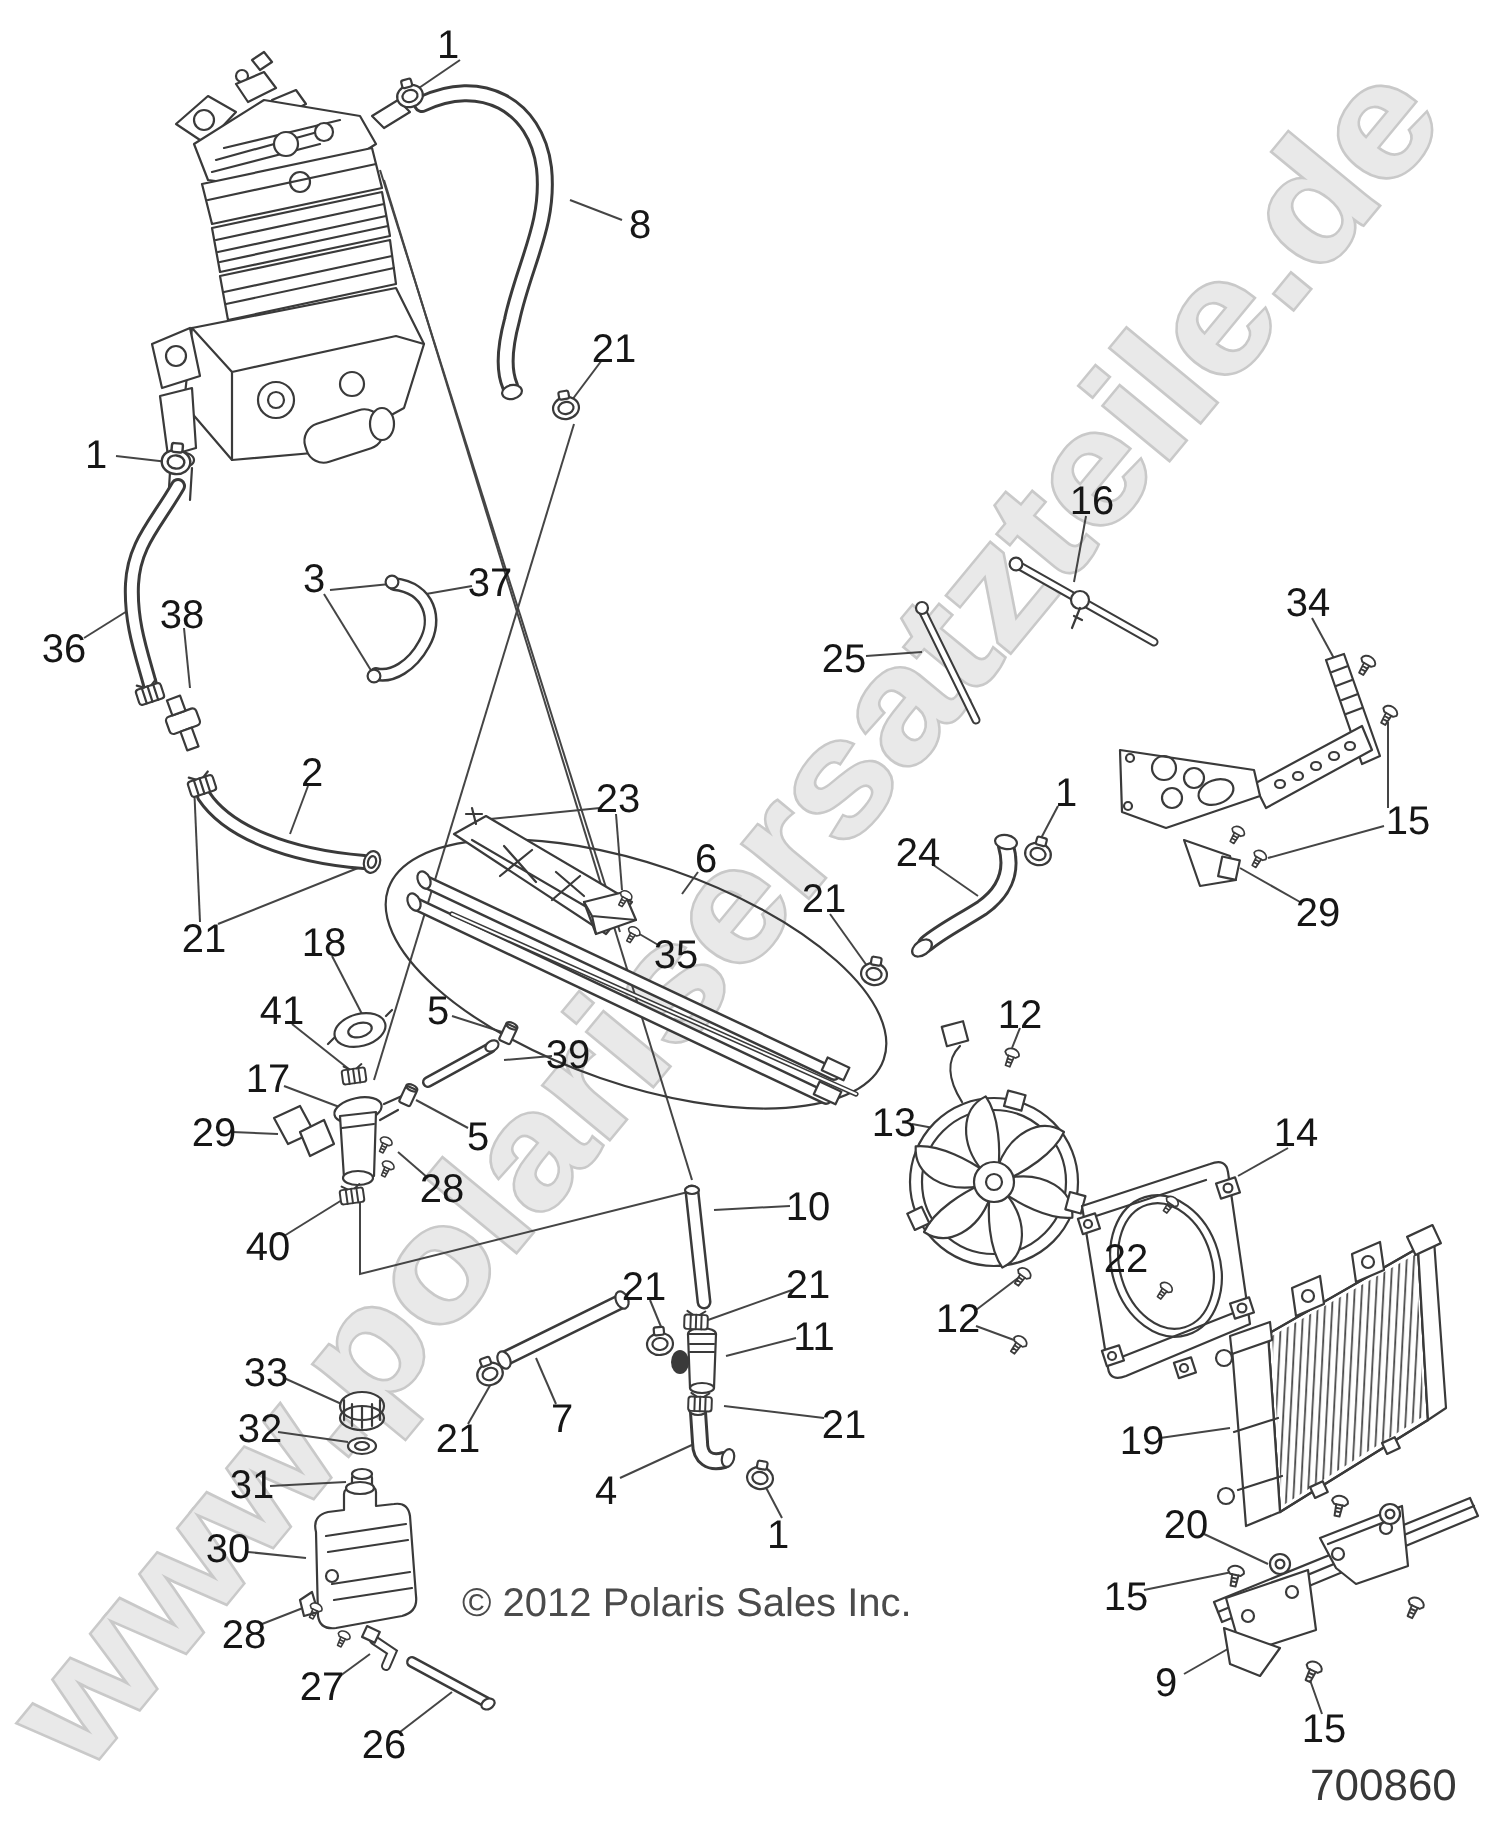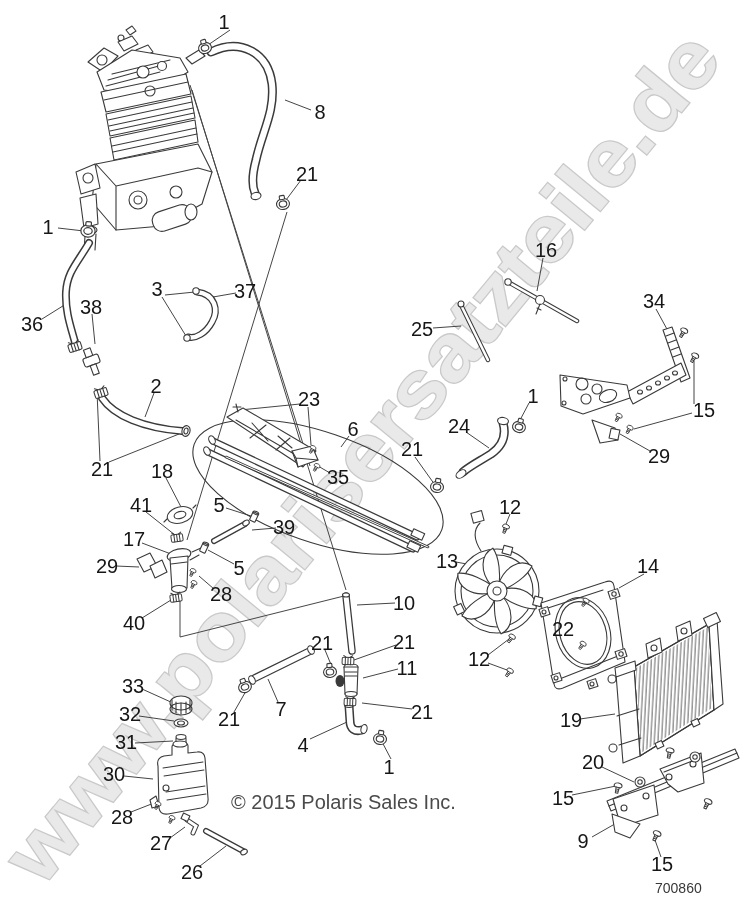--- a/index.html
+++ b/index.html
@@ -8,21 +8,21 @@
   svg text.wm { font-family:"Liberation Sans", sans-serif; font-weight:bold; font-size:80px;
                 fill:#e9e9e9; stroke:#c9c9c9; stroke-width:2.5px; paint-order:stroke; }
   svg text.callout { font-family:"Liberation Sans", sans-serif; font-size:20px; fill:#161616; }
   .s  { fill:none; stroke:#3a3a3a; stroke-width:1.1; stroke-linecap:round; stroke-linejoin:round; }
   .w  { fill:#ffffff; stroke:#3a3a3a; stroke-width:1.1; stroke-linecap:round; stroke-linejoin:round; }
   .d  { fill:#3a3a3a; stroke:none; }
   .ldr{ fill:none; stroke:#454545; stroke-width:1; }
   .tubeO { fill:none; stroke:#3a3a3a; stroke-linecap:round; }
   .tubeI { fill:none; stroke:#ffffff; stroke-linecap:round; }
   .copyright { position:absolute; left:231px; top:791px; font-size:20px; color:#4b4b4b; }
-  .diagram-number { position:absolute; left:655px; top:880px; font-size:14px; color:#383838; }
+  .diagram-number { position:absolute; left:655px; top:880px; font-size:22px; color:#383838; }
 </style>
 </head>
 <body>
 
 <div class="stage">
 <svg id="art" width="744" height="912" viewBox="0 0 744 912" xmlns="http://www.w3.org/2000/svg">
 
   <defs>
     <pattern id="fins" width="3.6" height="10" patternUnits="userSpaceOnUse" patternTransform="rotate(3)">
       <line x1="1" y1="0" x2="1" y2="10" stroke="#4a4a4a" stroke-width="0.9"></line>
@@ -468,15 +468,15 @@
         <text x="114" y="781" text-anchor="middle" class="callout">30</text>
         <text x="563" y="805" text-anchor="middle" class="callout">15</text>
         <text x="122" y="824" text-anchor="middle" class="callout">28</text>
         <text x="583" y="848" text-anchor="middle" class="callout">9</text>
         <text x="161" y="850" text-anchor="middle" class="callout">27</text>
         <text x="662" y="871" text-anchor="middle" class="callout">15</text>
         <text x="192" y="879" text-anchor="middle" class="callout">26</text>
       </g>
 </svg>
 
-<div class="copyright">© 2015 Polaris Sales Inc.</div>
+<div class="copyright">© 2012 Polaris Sales Inc.</div>
 <div class="diagram-number">700860</div>
 </div>
 
 </body></html>

